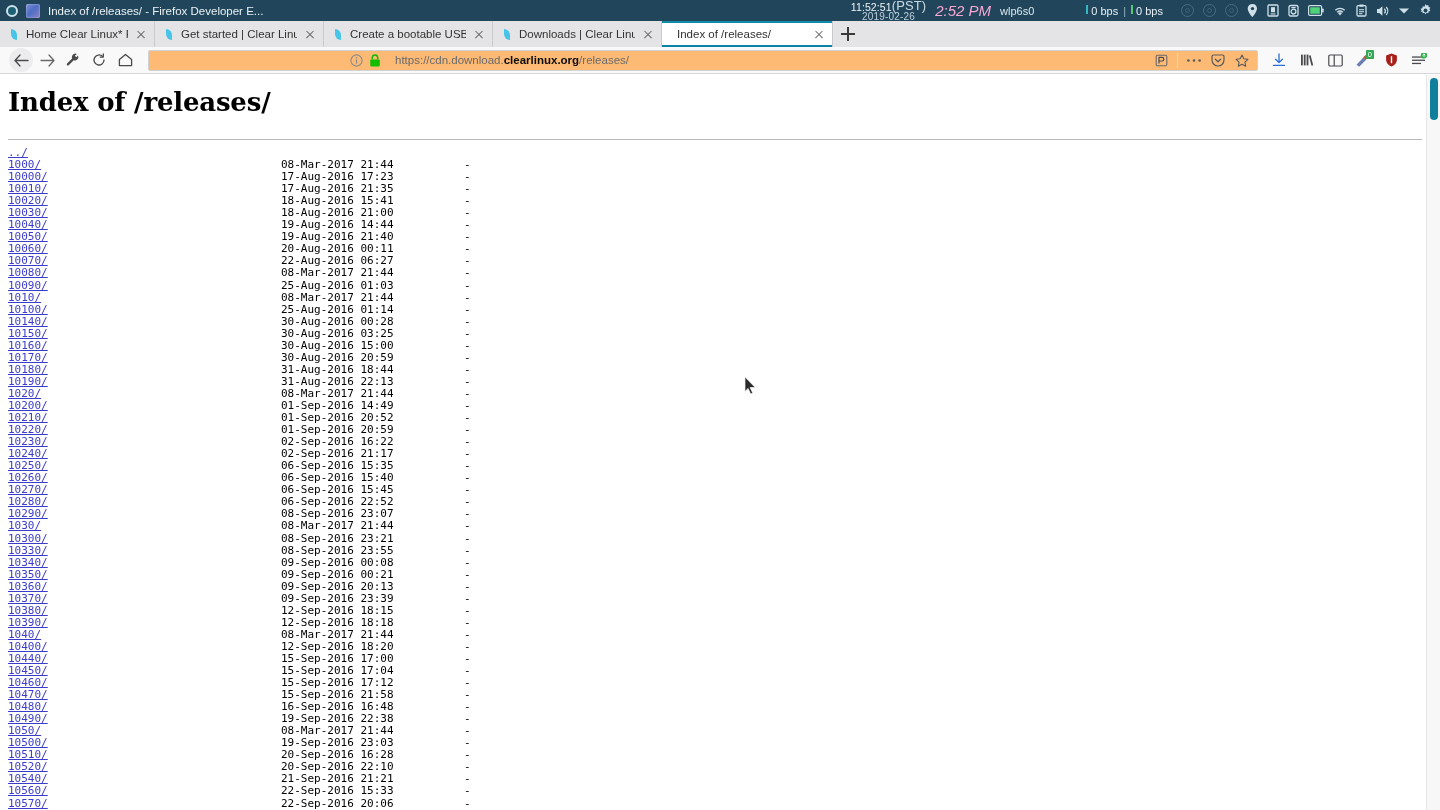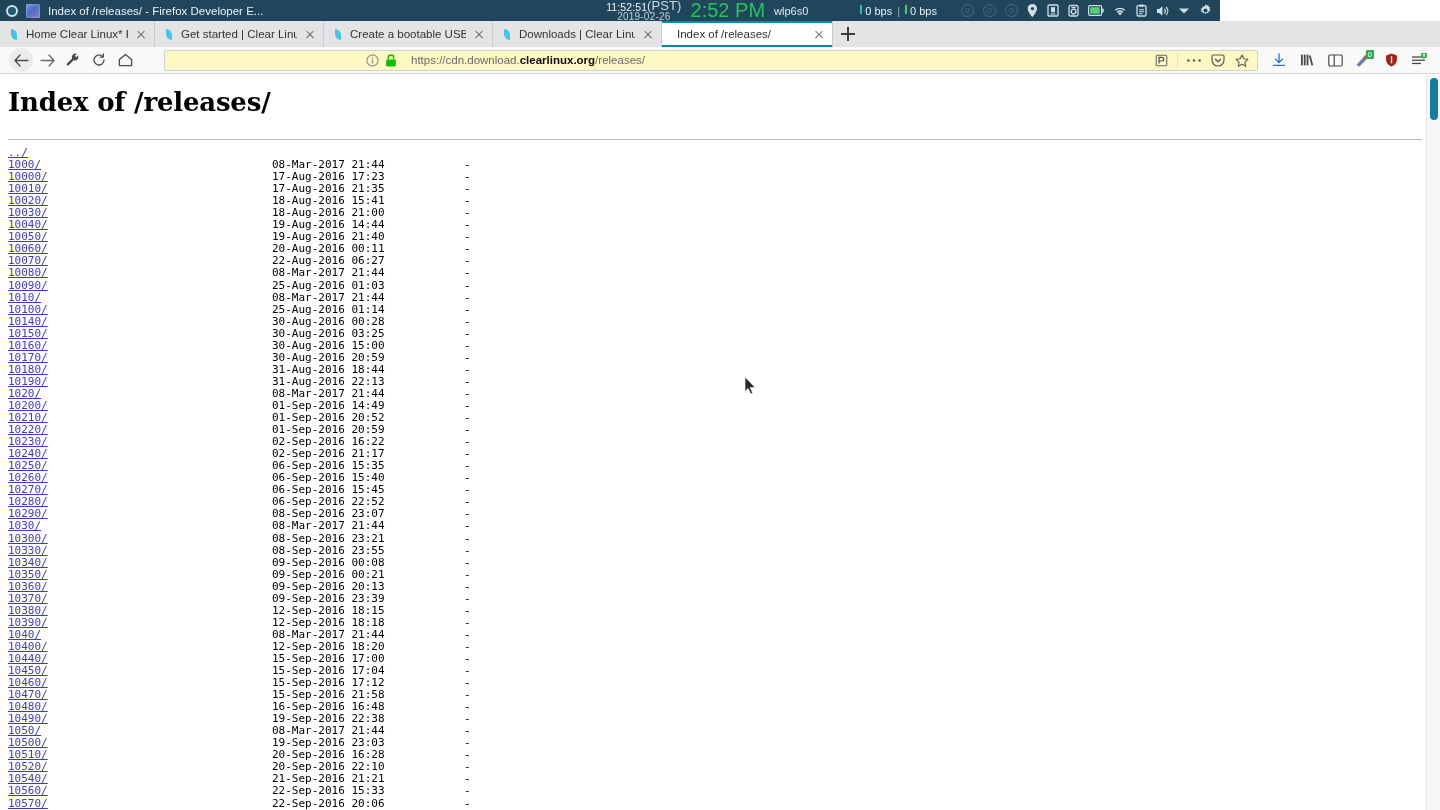--- a/index.html
+++ b/index.html
@@ -6,21 +6,21 @@
   html, body {
     width: 1440px; height: 810px;
     overflow: hidden;
     background: #ffffff;
     font-family: "Liberation Sans", sans-serif;
   }
 
   
   #os-panel {
     position: absolute; top: 0; left: 0;
-    width: 1220px; height: 21px;
+    width: 1440px; height: 21px;
     background: #21455a;
     display: flex; align-items: center;
     color: #d6e3ea; font-size: 11px;
     white-space: nowrap;
   }
   #os-panel .workspace-dot {
     width: 12px; height: 12px; border-radius: 50%;
     border: 2px solid #cfe3ec; background: #1d5f73;
     margin-left: 6px; flex: none;
   }
@@ -32,23 +32,23 @@
   }
   #os-panel .win-title {
     margin-left: 8px; font-size: 11.5px; color: #eaf2f6;
     overflow: hidden; text-overflow: ellipsis; max-width: 300px;
   }
   #os-panel .spacer { flex: 1 1 auto; }
   .clock-block { display:flex; flex-direction:column; line-height:1.02; align-items:center; margin-right:9px; }
   .clock-top { font-size: 10.5px; color:#eef5f8; letter-spacing:.1px; }
   .clock-top .tz { font-size: 13px; vertical-align: 1px; color:#cbdbe4;}
   .clock-bottom { font-size: 10px; color:#bdd0dc; letter-spacing:.2px; }
-  .clock-big { font-size: 20px; color:#22c55e; margin-right: 9px; }
+  .clock-big { font-size: 15px; color:#f9a8d4; margin-right: 9px; font-style: italic; }
   .iface { font-size: 11px; color:#dbe8ef; margin-right: 52px; }
-  .netrate { font-size: 11px; color:#e7f1f6; margin-right: 24px; display:flex; align-items:flex-start; gap:3px;}
+  .netrate { font-size: 11px; color:#e7f1f6; margin-right: 18px; display:flex; align-items:flex-start; gap:3px;}
   .netrate .bar-dn { display:inline-block; width:2px; height:9px; background:#37b6c4; }
   .netrate .bar-up { display:inline-block; width:2px; height:9px; background:#57c77a; }
   .netrate .sep { color:#8fb0c1; margin: 0 2px; }
   .tray { display:flex; align-items:center; gap:9px; margin-right: 8px; }
   .tray .ring { width:13px; height:13px; border-radius:50%; border:1.6px solid #486d83; position:relative;}
   .tray .ring::after { content:""; position:absolute; inset:2.6px; border-radius:50%; border:1.4px solid #3e6176;}
   .tray svg { display:block; }
 
   
   #tabbar {
@@ -97,22 +97,22 @@
     display:flex; align-items:center; padding: 0 8px;
   }
   .navbtn { width:26px; height:22px; display:flex; align-items:center; justify-content:center; flex:none; }
   .navbtn.back-circle { position:relative; }
   .navbtn.back-circle::before{
     content:""; position:absolute; left:1px; top:-1px; width:24px; height:24px;
     border-radius:50%; background:#ececee;
   }
   .navbtn svg { position:relative; display:block; }
   #urlwrap {
-    flex:1 1 auto; height:21px; margin:0 8px 0 26px;
-    background:#fef9c3; border:1px solid #d2d2d4; border-radius:2px;
+    flex:1 1 auto; height:21px; margin:0 8px 0 10px;
+    background:#fdba74; border:1px solid #d2d2d4; border-radius:2px;
     display:flex; align-items:center; padding: 0 2px 0 6px; min-width:0;
   }
   #urlwrap .lead { display:flex; align-items:center; gap:6px; flex:none; margin-left:195px;}
   .url-text { font-size:11.5px; color:#6a6a6c; margin-left:8px; white-space:nowrap; }
   .url-text b { color:#0c0c0d; font-weight:700; }
   #urlwrap .trail { margin-left:auto; display:flex; align-items:center; gap:2px; flex:none; padding-right:2px;}
   .u-icon { width:22px; height:19px; display:flex; align-items:center; justify-content:center;}
   .u-sep { width:1px; height:15px; background:#dedee0; margin:0 3px;}
   #navright { display:flex; align-items:center; gap:2px; flex:none; }
   .r-icon { width:26px; height:22px; display:flex; align-items:center; justify-content:center; position:relative;}
@@ -133,21 +133,21 @@
   }
   #rule { height:0; border-top:1px solid #b9b9b9; margin: 22px 18px 0 8px; }
   #listing {
     font-family:"DejaVu Sans Mono","Liberation Mono",monospace;
     font-size:11px; line-height:12.05px; color:#000;
     margin: 7px 0 0 8px; white-space:pre;
   }
   #listing a { color:#3b3bcc; text-decoration:underline; }
   .row { display:block; height:12.05px; }
   .row .nm { display:inline-block; }
-  .row .dt { position:absolute; left:264px; color:#000; }
+  .row .dt { position:absolute; left:273px; color:#000; }
   .row .sz { position:absolute; left:456px; color:#000; }
   .rowpos { position:relative; }
 
   #scrolltrack {
     position:absolute; top:75px; right:0; width:14px; height:735px;
     background:#f7f7f8; border-left:1px solid #e6e6e8;
   }
   #scrollthumb {
     position:absolute; top:3px; left:3px; width:8px; height:42px;
     background:#0f7f9b; border-radius:4px;

